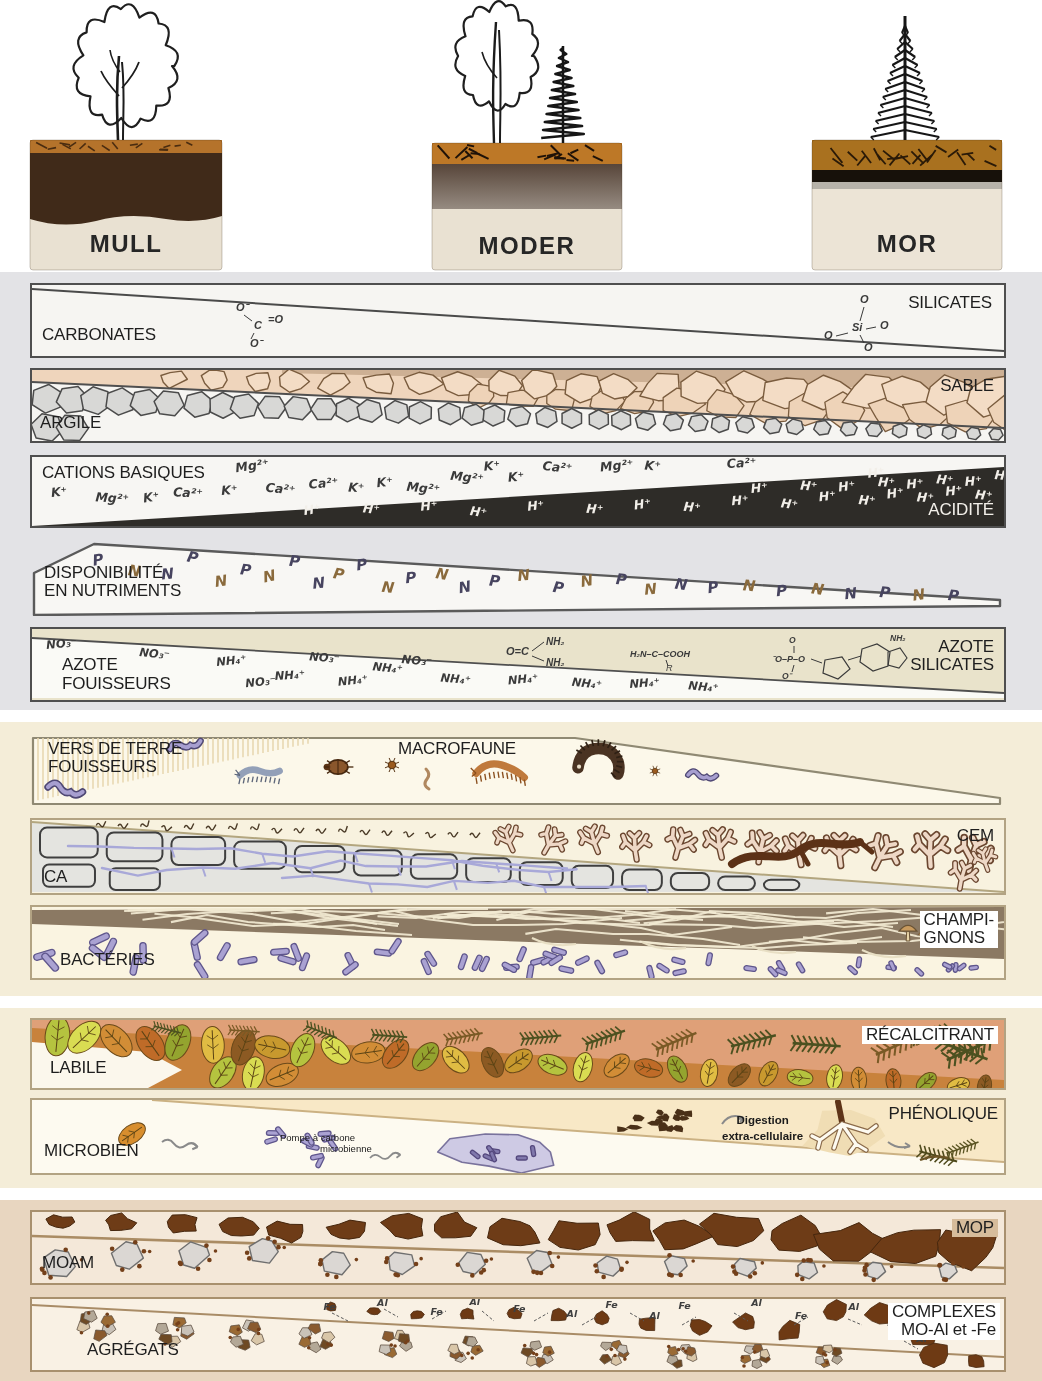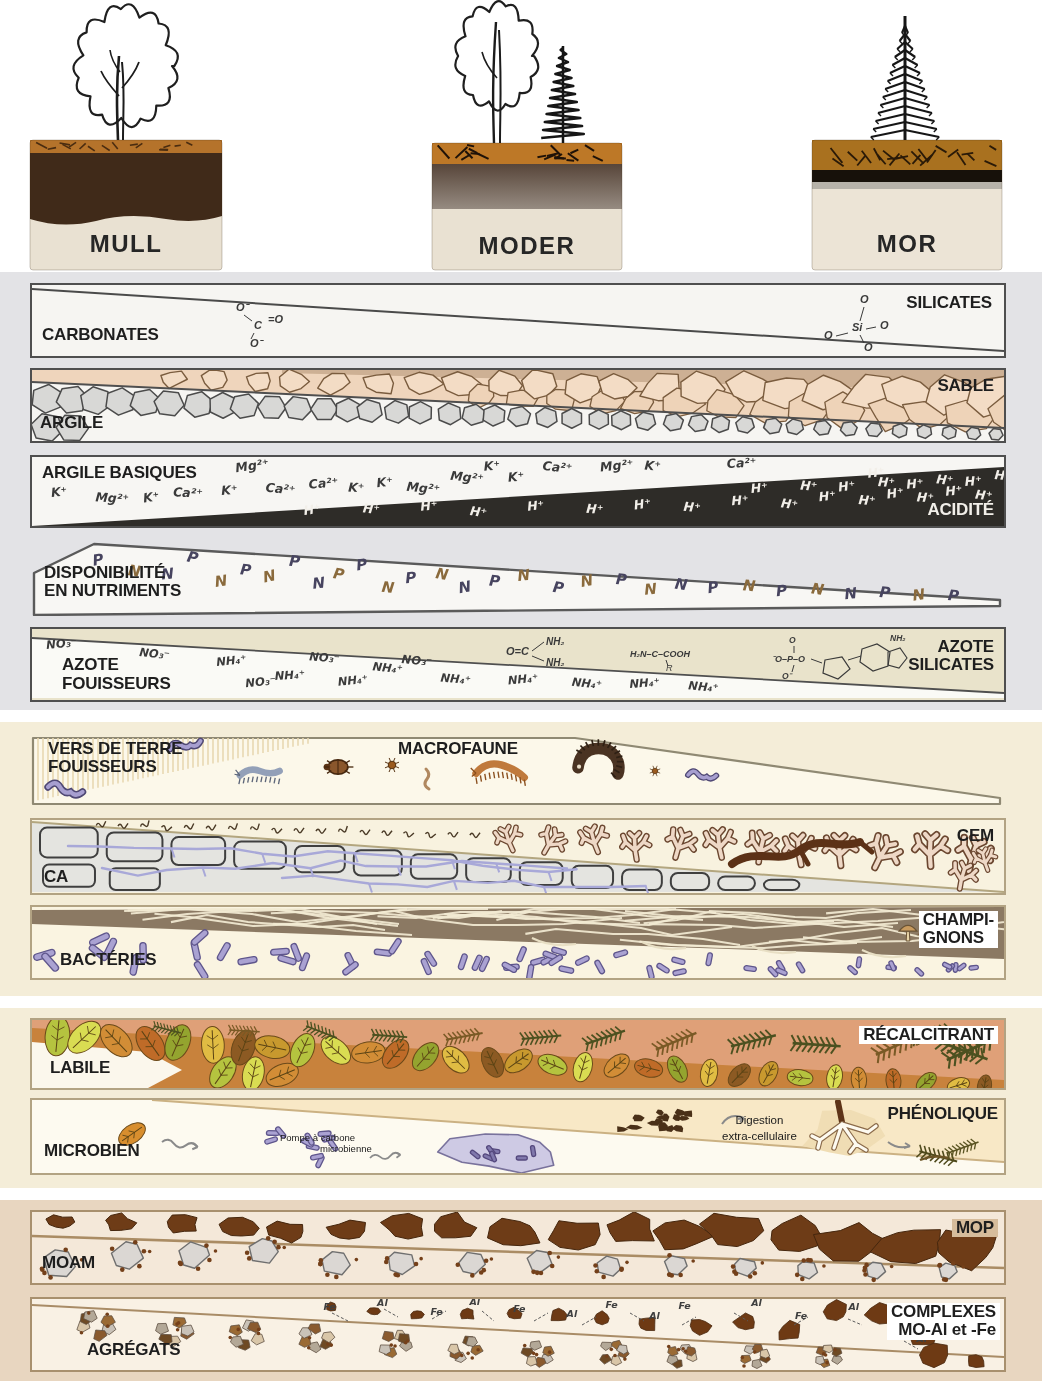--- a/index.html
+++ b/index.html
@@ -8,31 +8,31 @@
   .panel{position:absolute;left:0;width:1042px}
   .panel-a{top:272px;height:438px;background:#e3e3e6}
   .panel-b{top:722px;height:274px;background:#f4edd8}
   .panel-c{top:1008px;height:180px;background:#f4edd8}
   .panel-d{top:1200px;height:181px;background:#e8d6c0}
   .band{position:absolute;left:30px;width:976px;box-sizing:border-box}
   .framed{border:2px solid #4f4f4f}
   .framed-tan{border:2px solid #b2a383}
   .framed-tan2{border:2px solid #a8906e}
   .band svg.art{position:absolute;left:0;top:0;width:100%;height:100%;display:block}
-  .lbl{position:absolute;font-weight:700;font-size:17px;line-height:1.08;color:#1e1e1e;
+  .lbl{position:absolute;font-weight:400;font-size:17px;line-height:1.08;color:#1e1e1e;
        letter-spacing:-0.2px;white-space:nowrap;z-index:3}
   .lbl.white{color:#f2efe9}
   .lbl.box{background:#ffffff;padding:0 4px}
   .lbl.boxtan{background:#d6bc9b;padding:0 4px}
   .lbl.right{text-align:right}
   .lbl.center{}
   .anno{position:absolute;z-index:3;color:#1a1a1a}
   .anno-sm{font-size:9.5px;line-height:1.2;font-weight:400}
   .anno-sm .ind{display:block;margin-left:40px}
-  .anno-md{font-size:11.5px;line-height:1.35;font-weight:400;text-align:center}
+  .anno-md{font-size:11.5px;line-height:1.35;font-weight:700;text-align:center}
   .anno-md span{display:block}
   .profile-label{position:absolute;font-weight:700;font-size:24px;color:#262626;
        letter-spacing:1.5px;text-align:center;z-index:3}
   .trees-art{position:absolute;left:0;top:0}
 </style>
 </head>
 <body>
 
 <div class="page">
 
@@ -356,21 +356,21 @@
           <text x="767.88" y="32.43" font-size="12.5" fill="#f2efe9" font-weight="bold" font-style="italic" font-family="DejaVu Sans, sans-serif" transform="rotate(5 767.88 32.43)">H⁺</text>
           <text x="806.76" y="34.5" font-size="12.5" fill="#f2efe9" font-weight="bold" font-style="italic" font-family="DejaVu Sans, sans-serif" transform="rotate(-7 806.76 34.5)">H⁺</text>
           <text x="845.64" y="28.98" font-size="12.5" fill="#f2efe9" font-weight="bold" font-style="italic" font-family="DejaVu Sans, sans-serif" transform="rotate(4 845.64 28.98)">H⁺</text>
           <text x="874.8" y="31.74" font-size="12.5" fill="#f2efe9" font-weight="bold" font-style="italic" font-family="DejaVu Sans, sans-serif" transform="rotate(-5 874.8 31.74)">H⁺</text>
           <text x="903.96" y="26.22" font-size="12.5" fill="#f2efe9" font-weight="bold" font-style="italic" font-family="DejaVu Sans, sans-serif" transform="rotate(6 903.96 26.22)">H⁺</text>
           <text x="933.12" y="28.98" font-size="12.5" fill="#f2efe9" font-weight="bold" font-style="italic" font-family="DejaVu Sans, sans-serif" transform="rotate(-4 933.12 28.98)">H⁺</text>
           <text x="962.28" y="22.08" font-size="12.5" fill="#f2efe9" font-weight="bold" font-style="italic" font-family="DejaVu Sans, sans-serif" transform="rotate(5 962.28 22.08)">H⁺</text>
           <text x="835.92" y="20.7" font-size="12.5" fill="#f2efe9" font-weight="bold" font-style="italic" font-family="DejaVu Sans, sans-serif" transform="rotate(-6 835.92 20.7)">H⁺</text>
         </g>
     </svg>
-    <div class="lbl" style="left:10px;top:7px">ARGILE BASIQUES</div>
+    <div class="lbl" style="left:10px;top:7px">CATIONS BASIQUES</div>
     <div class="lbl white" style="right:10px;bottom:7px">ACIDITÉ</div>
   </div>
 
   <div class="band" style="top:540px;height:76px">
     <svg class="art" viewBox="0 0 976 76" preserveAspectRatio="none">
       <g>
           <polygon points="4,33 64,4 970,60 970,66 4,75" fill="#f8f7f4" stroke="#5a5a5a" stroke-width="2.4" stroke-linejoin="round"></polygon>
         </g>
       <g>
           <text x="63.44" y="25.84" font-size="15" fill="#47445f" font-weight="bold" font-style="italic" font-family="DejaVu Sans, sans-serif" transform="rotate(-10 63.44 25.84)">P</text>

